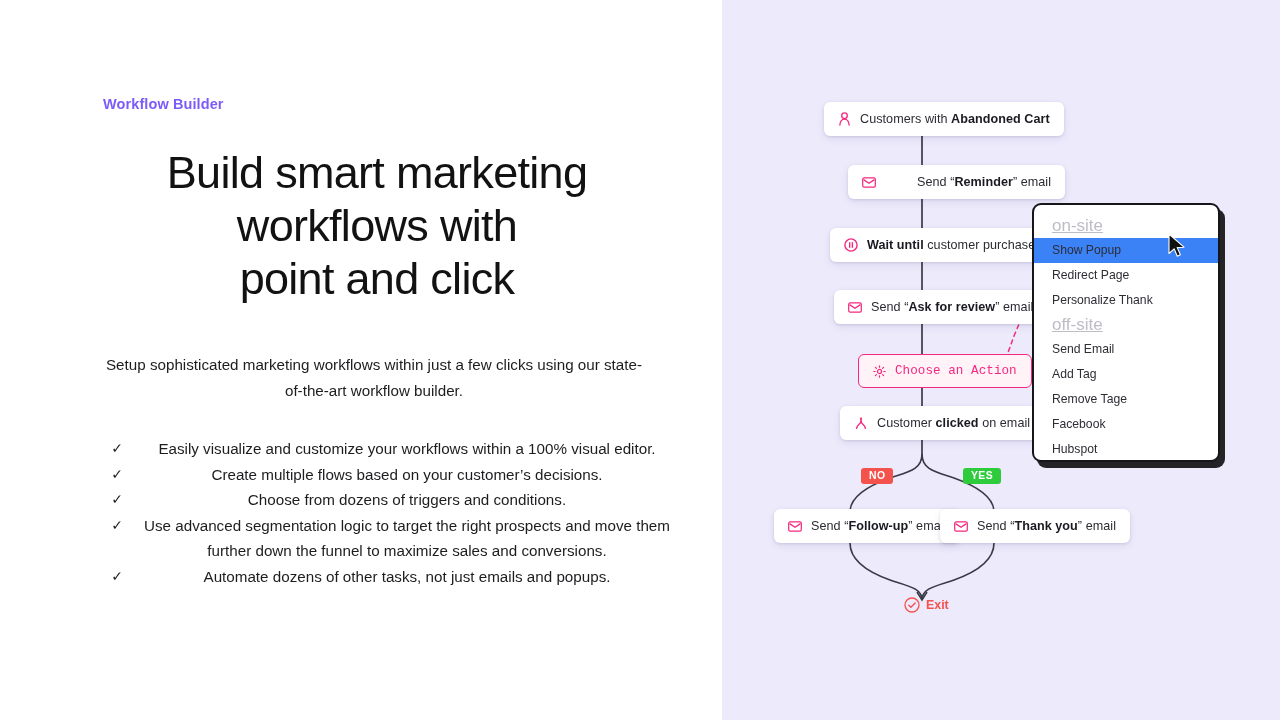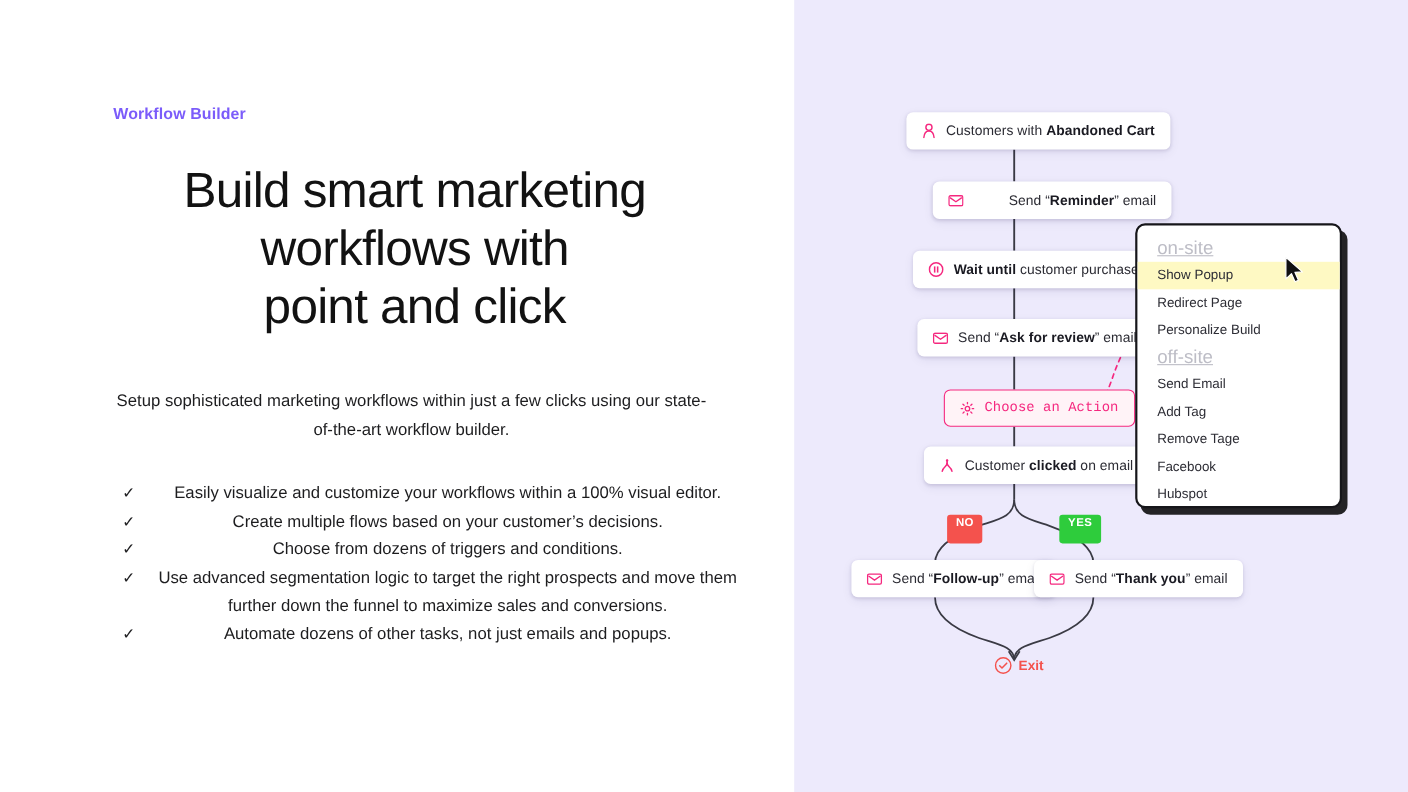--- a/index.html
+++ b/index.html
@@ -83,21 +83,21 @@
     border: 1.6px solid #f5287f;
     box-shadow: none;
     color: #f5287f;
   }
   .node.choose .lbl { color: #f5287f; font-weight: normal; font-family: Liberation Mono, monospace; }
 
   
   .badge {
     position: absolute;
     font-size: 10.4px; font-weight: bold; color: #fff;
-    padding: 2px 8px 13px; border-radius: 3px;
+    padding: 2px 8px 3px; border-radius: 3px;
     letter-spacing: .4px;
   }
   .badge.no  { background: #f4524d; }
   .badge.yes { background: #2ecc3c; }
 
   
   .exit {
     position: absolute;
     display: flex; align-items: center;
     color: #f4524d; font-size: 12.4px; font-weight: bold;
@@ -116,21 +116,21 @@
     overflow: hidden;
   }
   .dd-head {
     font-size: 17px; color: #bdbdc6;
     padding: 4px 18px 4px; line-height: 16px; text-decoration: underline;
   }
   .dd-item {
     font-size: 12.2px; color: #2d2d35;
     padding: 4px 18px 5px; line-height: 16px;
   }
-  .dd-item.active { background: #fef9c3; }
+  .dd-item.active { background: #3b82f6; }
 
   .cursor { position: absolute; left: 1168px; top: 233px; }
 </style>
 </head>
 <body>
 
 <div class="page">
 
   <div class="left">
 
@@ -288,21 +288,21 @@
         </span>
         <span>Exit</span>
       </div>
     </div>
   </div>
 
   <div class="dropdown">
     <div class="dd-head">on-site</div>
     <div class="dd-item active">Show Popup</div>
     <div class="dd-item">Redirect Page</div>
-    <div class="dd-item">Personalize Build</div>
+    <div class="dd-item">Personalize Thank</div>
 
     <div class="dd-head">off-site</div>
     <div class="dd-item">Send Email</div>
     <div class="dd-item">Add Tag</div>
     <div class="dd-item">Remove Tage</div>
     <div class="dd-item">Facebook</div>
     <div class="dd-item">Hubspot</div>
 
   </div>
 

